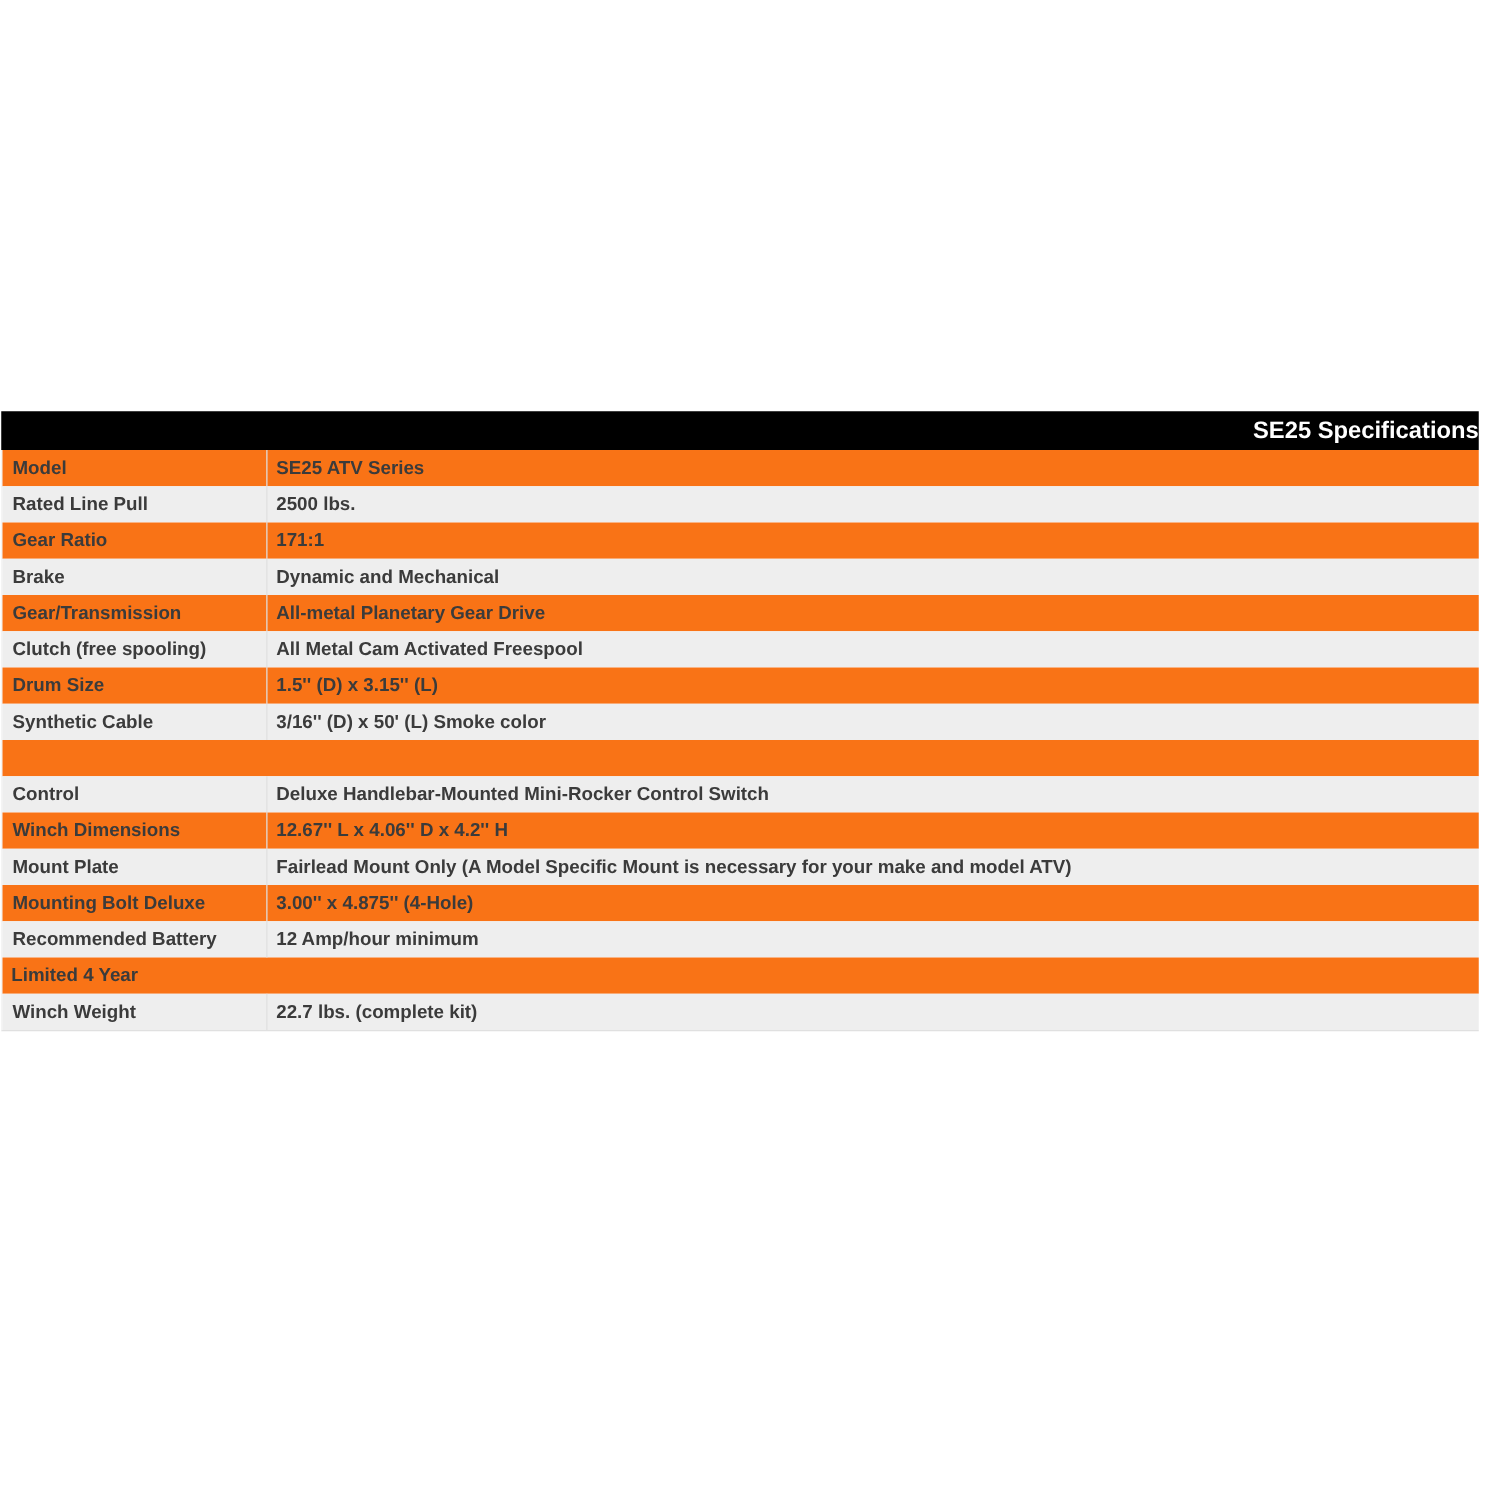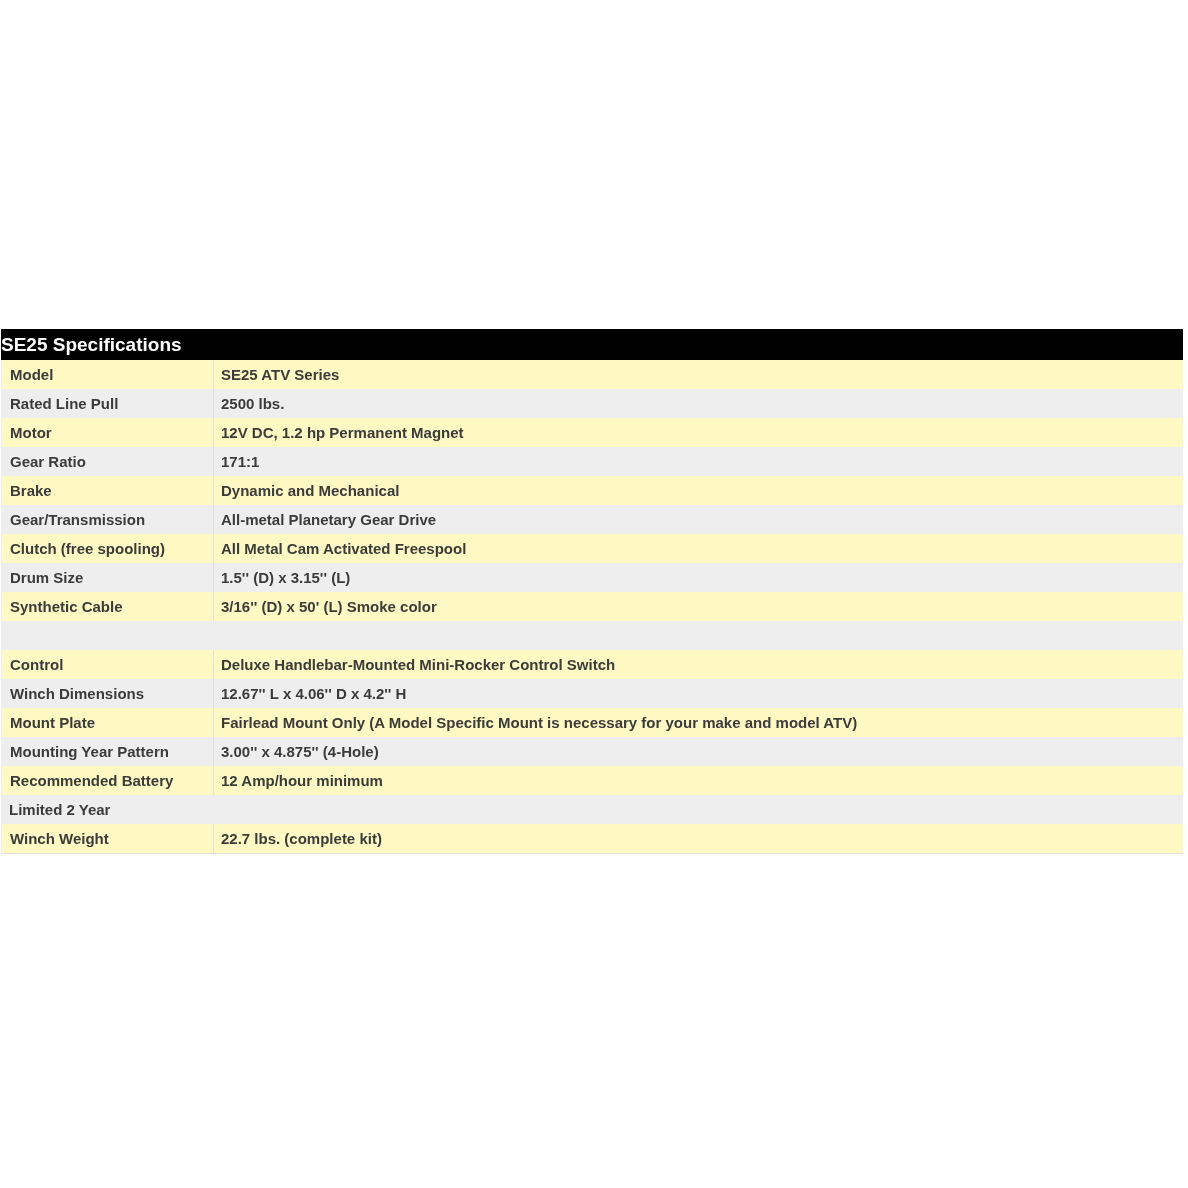--- a/index.html
+++ b/index.html
@@ -21,37 +21,37 @@
     position: absolute;
     top: 329px;
     left: 1px;
     width: 1182px;
   }
   .spec-header {
     background: #000000;
     color: #ffffff;
     height: 31px;
     line-height: 31px;
-    text-align: left;
+    text-align: right;
     font-weight: bold;
     font-size: 19px;
     letter-spacing: 0;
   }
   .spec-rows {
     border-bottom: 1px solid #e0e0e0;
     border-left: 1px solid #f0f0f0;
   }
   .spec-row {
     display: flex;
     height: 29px;
     align-items: center;
     font-weight: bold;
     font-size: 15px;
     color: #3b3b3b;
-    background: #fef9c3;
+    background: #f97316;
   }
   .spec-row:nth-child(even) {
     background: #eeeeee;
   }
   .label-cell {
     width: 212px;
     min-width: 212px;
     box-sizing: border-box;
     padding-left: 8px;
     height: 100%;
@@ -75,24 +75,20 @@
   <div class="spec-table">
     <div class="spec-header">SE25 Specifications</div>
     <div class="spec-rows">
         <div class="spec-row">
           <div class="label-cell">Model</div>
           <div class="value-cell">SE25 ATV Series</div>
         </div>
         <div class="spec-row">
           <div class="label-cell">Rated Line Pull</div>
           <div class="value-cell">2500 lbs.</div>
-        </div>
-        <div class="spec-row">
-          <div class="label-cell">Motor</div>
-          <div class="value-cell">12V DC, 1.2 hp Permanent Magnet</div>
         </div>
         <div class="spec-row">
           <div class="label-cell">Gear Ratio</div>
           <div class="value-cell">171:1</div>
         </div>
         <div class="spec-row">
           <div class="label-cell">Brake</div>
           <div class="value-cell">Dynamic and Mechanical</div>
         </div>
         <div class="spec-row">
@@ -119,29 +115,29 @@
         </div>
         <div class="spec-row">
           <div class="label-cell">Winch Dimensions</div>
           <div class="value-cell">12.67'' L x 4.06'' D x 4.2'' H</div>
         </div>
         <div class="spec-row">
           <div class="label-cell">Mount Plate</div>
           <div class="value-cell">Fairlead Mount Only (A Model Specific Mount is necessary for your make and model ATV)</div>
         </div>
         <div class="spec-row">
-          <div class="label-cell">Mounting Year Pattern</div>
+          <div class="label-cell">Mounting Bolt Deluxe</div>
           <div class="value-cell">3.00'' x 4.875'' (4-Hole)</div>
         </div>
         <div class="spec-row">
           <div class="label-cell">Recommended Battery</div>
           <div class="value-cell">12 Amp/hour minimum</div>
         </div>
         <div class="spec-row">
-          <div class="value-cell">Limited 2 Year</div>
+          <div class="value-cell">Limited 4 Year</div>
         </div>
         <div class="spec-row">
           <div class="label-cell">Winch Weight</div>
           <div class="value-cell">22.7 lbs. (complete kit)</div>
         </div>
       </div>
   </div>
 </div>
 
 </body></html>

